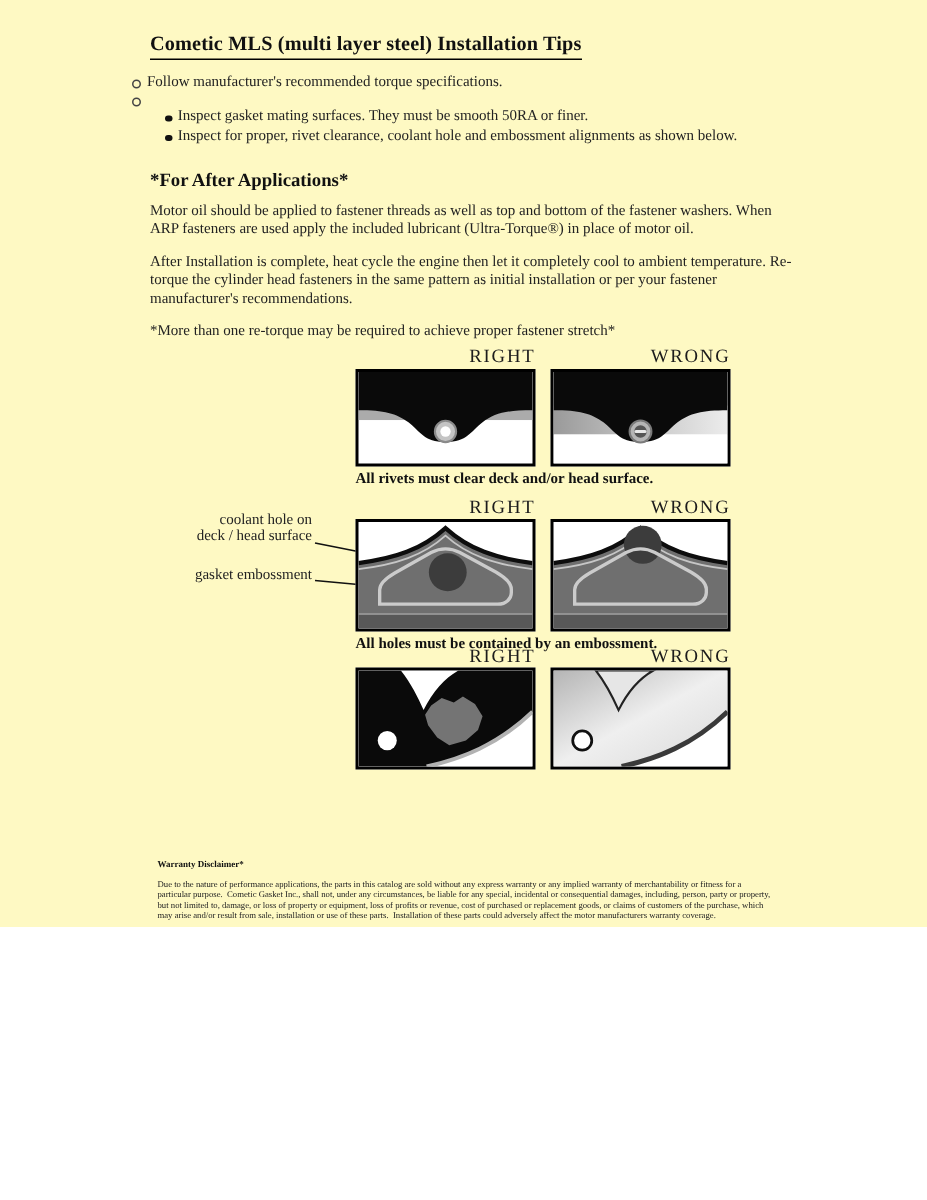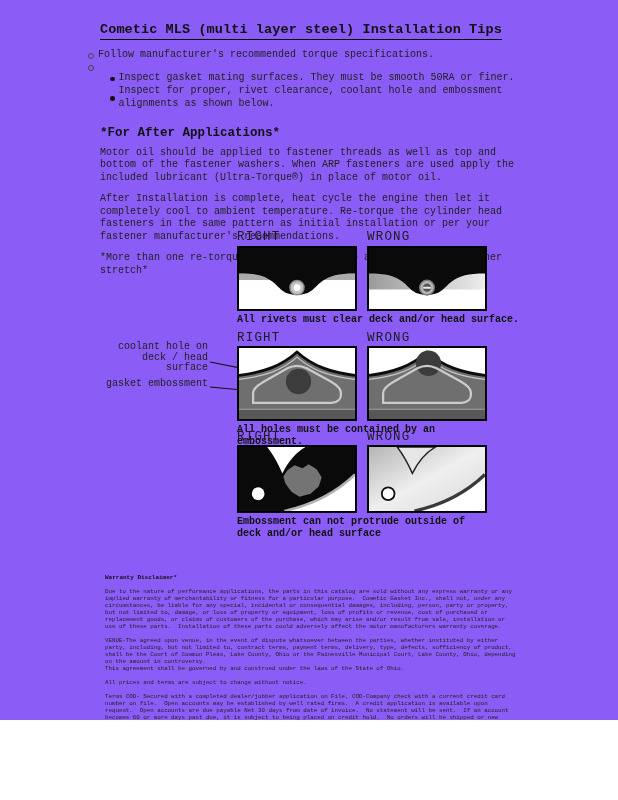--- a/index.html
+++ b/index.html
@@ -1,18 +1,18 @@
 <!DOCTYPE html>
 <html><head>
 <meta charset="utf-8">
 <style>
   html,body{margin:0;padding:0;background:#ffffff;}
   .page{
-    position:relative;width:618px;height:720px;background:#8b5cf6;overflow:hidden;
-    font-family:Liberation Mono, monospace;color:#1a1a1a;
+    position:relative;width:618px;height:618px;background:#fef9c3;overflow:hidden;
+    font-family:Liberation Serif, serif;color:#1a1a1a;
   }
   
   .content{position:absolute;left:88px;top:20px;width:455px;}
   .doc-title{
     display:inline-block;margin:0 0 8px 12px;font-size:13.5px;font-weight:bold;
     border-bottom:1.5px solid #000;padding-bottom:2px;letter-spacing:.1px;color:#111;
   }
   .tip-row{display:flex;align-items:center;line-height:13px;font-size:10px;color:#222;}
   .tip-row .marker-open{
     flex:0 0 auto;width:4px;height:4px;border:1px solid #444;border-radius:50%;
@@ -21,21 +21,21 @@
   .tip-row.sub{margin-left:22px;}
   .tip-row .marker-fill{
     flex:0 0 auto;width:4.5px;height:4.5px;background:#111;border-radius:50%;
     margin:4px 4px 0 0;
   }
   .diesel{margin:16px 0 0 12px;width:430px;}
   .diesel-heading{font-size:12.5px;font-weight:bold;margin:0 0 7px 0;color:#111;}
   .diesel p{font-size:10px;line-height:12.5px;margin:0 0 9px 0;color:#222;}
   
   .dg-label{
-    position:absolute;width:120px;text-align:left;font-size:12.5px;
+    position:absolute;width:120px;text-align:right;font-size:12.5px;
     letter-spacing:1.2px;color:#1c1c1c;
   }
   .panel{
     position:absolute;width:120px;box-sizing:border-box;border:2.5px solid #000;background:#fff;
   }
   .panel svg{display:block;width:100%;height:100%;}
   .dg-caption{position:absolute;font-size:10px;font-weight:bold;color:#111;line-height:11.5px;}
   .annot{
     position:absolute;width:112px;text-align:right;font-size:10px;line-height:10.5px;
     color:#222;white-space:pre-line;
@@ -166,21 +166,20 @@
             <stop offset="1" stop-color="#d9d9d9"></stop>
         </linearGradient>
       </defs>
       <path d="M0,0 H115 V27 C91,49 67,58 45,63 L0,63 Z" fill="url(#sg)"></path>
       <path d="M28,0 C35,9 39,17 43,26 C49,14 57,5 66,0 Z" fill="#e6e6e6" stroke="#222222" stroke-width="1.4"></path>
       <path d="M115,29 C90,51 68,59 47,63 L115,63 Z" fill="#ffffff"></path>
       <path d="M45,63 C68,58 92,49 115,27" fill="none" stroke="#3a3a3a" stroke-width="3.2"></path>
       <circle cx="19" cy="46" r="6.3" fill="#ffffff" stroke="#111111" stroke-width="1.8"></circle>
     </svg>
   </div>
-  <div class="dg-caption" style="left:237px;top:516px;width:252px;">Embossment can not protrude outside of deck and/or head surface</div>
 
   <div class="disclaimer">
     <h4>Warranty Disclaimer*</h4>
     <p>Due to the nature of performance applications, the parts in this catalog are sold without any express warranty or any implied warranty of merchantability or fitness for a particular purpose.  Cometic Gasket Inc., shall not, under any circumstances, be liable for any special, incidental or consequential damages, including, person, party or property, but not limited to, damage, or loss of property or equipment, loss of profits or revenue, cost of purchased or replacement goods, or claims of customers of the purchase, which may arise and/or result from sale, installation or use of these parts.  Installation of these parts could adversely affect the motor manufacturers warranty coverage.</p>
     <p>VENUE-The agreed upon venue, in the event of dispute whatsoever between the parties, whether instituted by either party, including, but not limited to, contract terms, payment terms, delivery, type, defects, sufficiency of product, shall be the Court of Common Pleas, Lake County, Ohio or the Painesville Municipal Court, Lake County, Ohio, depending on the amount in controversy.
 This agreement shall be governed by and construed under the laws of the State of Ohio.</p>
     <p>All prices and terms are subject to change without notice.</p>
     <p>Terms COD- Secured with a completed dealer/jobber application on File, COD-Company check with a current credit card number on file.  Open accounts may be established by well rated firms.  A credit application is available upon request.  Open accounts are due payable Net 30 days from date of invoice.  No statement will be sent.  If an account becomes 60 or more days past due, it is subject to being placed on credit hold.  No orders will be shipped or new orders accepted until past due balance is paid.  If an account becomes 90 or more days past due, it is subject to being placed for collections.  All costs of collection are the responsibility of the customer, including attorney fees, court costs, and other expenses of litigation.</p>
     <p>Returns- Authorized (RGA) must be obtained in advance on all returns.  A packing slip or invoice number must accompany the merchandise.  No returns after 30 days from invoice date.  All returns are subject to a 25% restocking charge.  All custom designed and custom manufactured gaskets are non-returnable.</p>
     <p>Only catalog parts are returnable.

